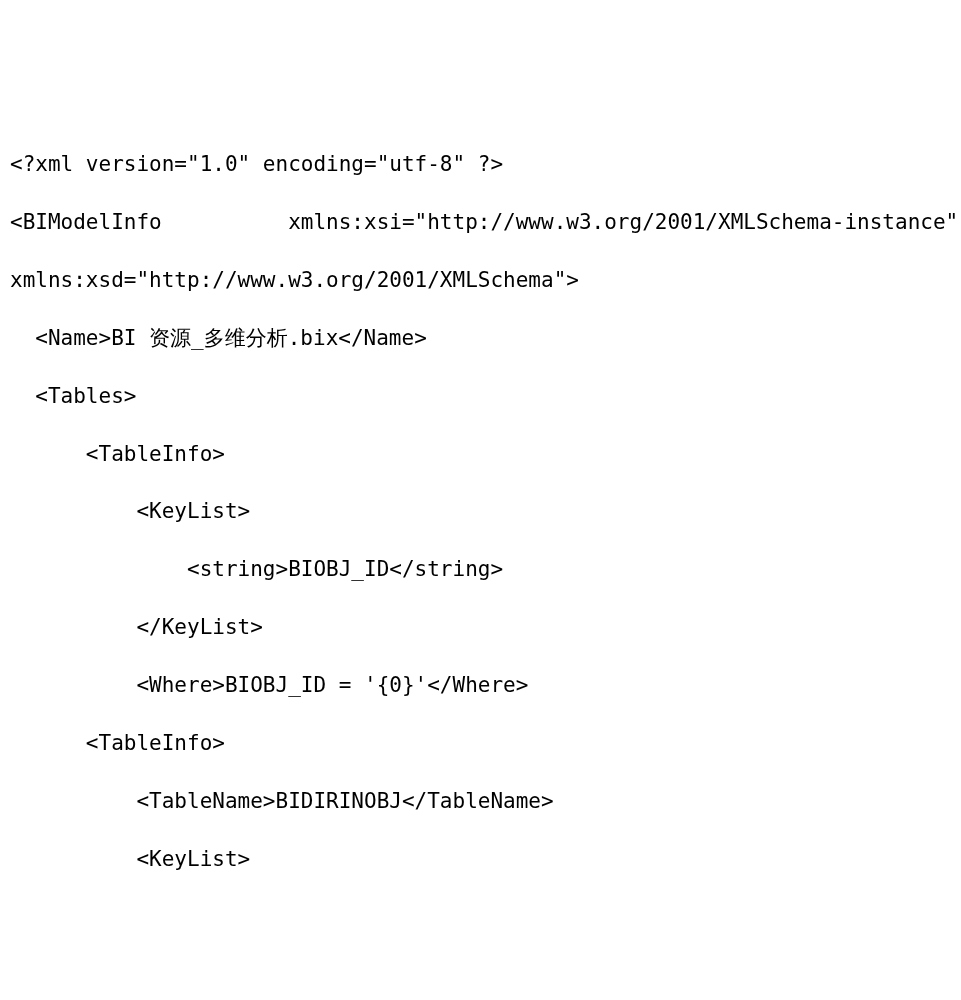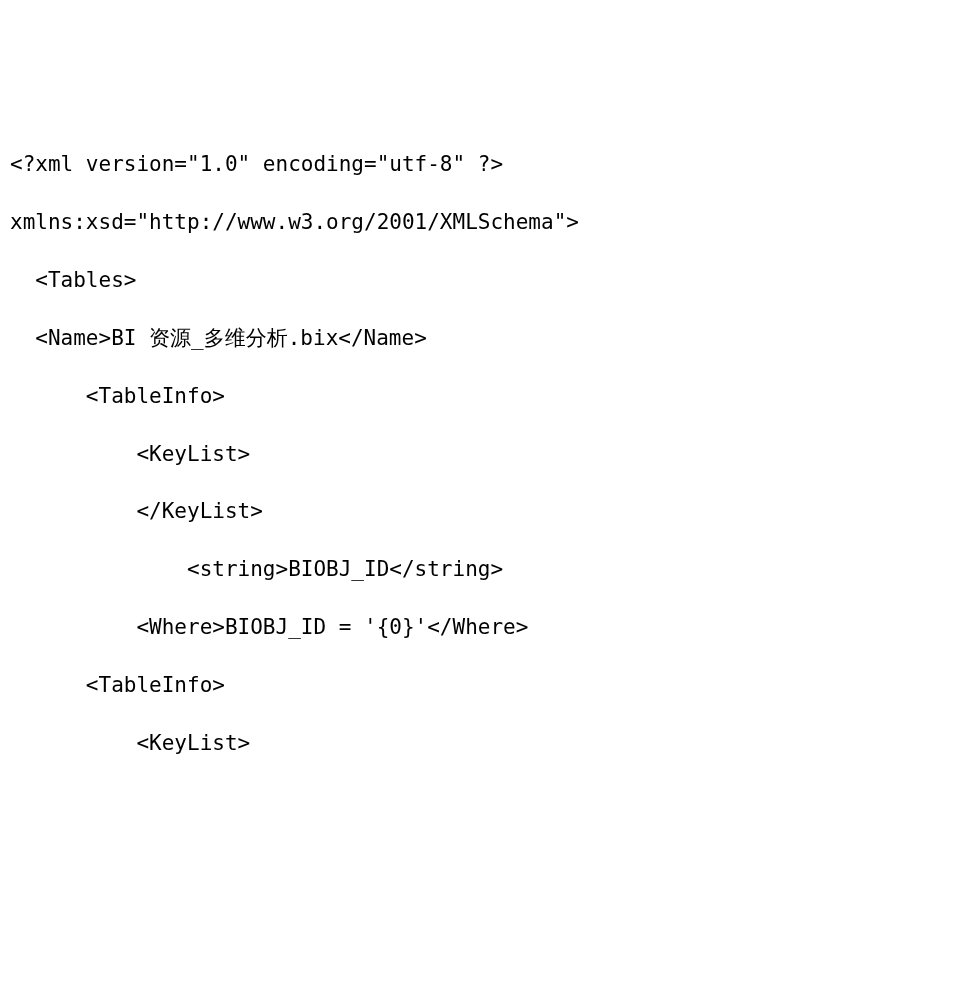--- a/index.html
+++ b/index.html
@@ -16,29 +16,31 @@
       display: block;
     }
   </style>
 </head>
 <body>
 
 
 
 <div>
 <span class="xml-line">&lt;?xml version="1.0" encoding="utf-8" ?&gt;</span>
+<span class="xml-line">&lt;BIModelInfo          xmlns:xsi="http://www.w3.org/2001/XMLSchema-instance"</span>
 <span class="xml-line">xmlns:xsd="http://www.w3.org/2001/XMLSchema"&gt;</span>
+<span class="xml-line">  &lt;Name&gt;BI 资源_多维分析.bix&lt;/Name&gt;</span>
 <span class="xml-line">  &lt;Tables&gt;</span>
-<span class="xml-line">  &lt;Name&gt;BI 资源_多维分析.bix&lt;/Name&gt;</span>
 <span class="xml-line">      &lt;TableInfo&gt;</span>
 <span class="xml-line">          &lt;KeyList&gt;</span>
+<span class="xml-line">              &lt;string&gt;BIOBJ_ID&lt;/string&gt;</span>
 <span class="xml-line">          &lt;/KeyList&gt;</span>
-<span class="xml-line">              &lt;string&gt;BIOBJ_ID&lt;/string&gt;</span>
 <span class="xml-line">          &lt;Where&gt;BIOBJ_ID = '{0}'&lt;/Where&gt;</span>
 <span class="xml-line">      &lt;TableInfo&gt;</span>
+<span class="xml-line">          &lt;TableName&gt;BIDIRINOBJ&lt;/TableName&gt;</span>
 <span class="xml-line">          &lt;KeyList&gt;</span>
 
 
 
 
 
 
 
 
 

